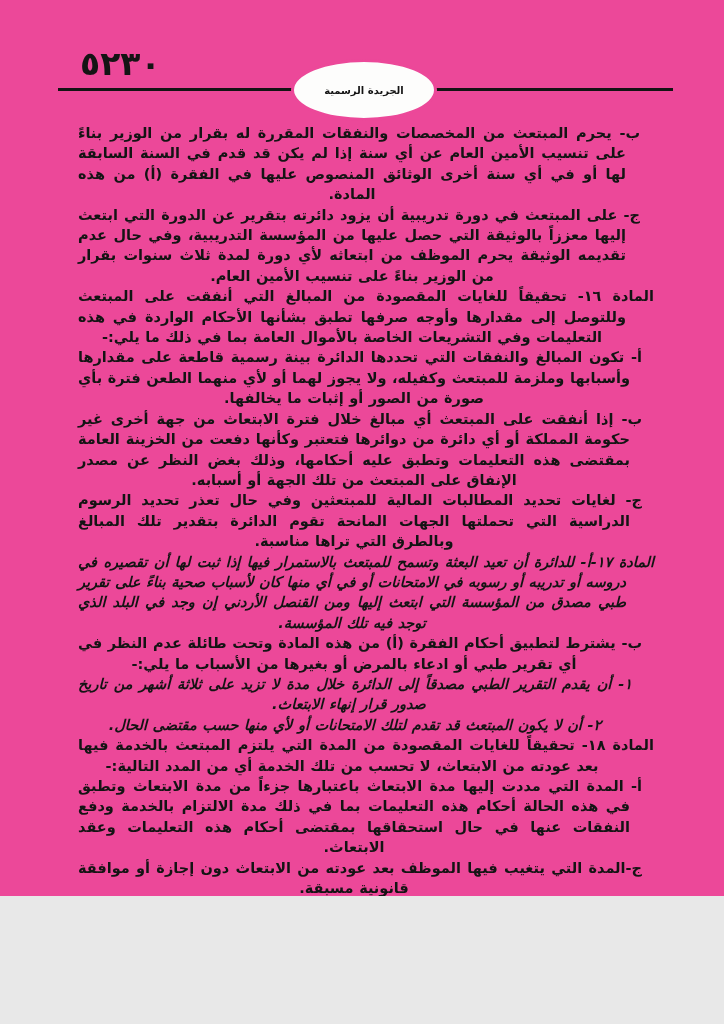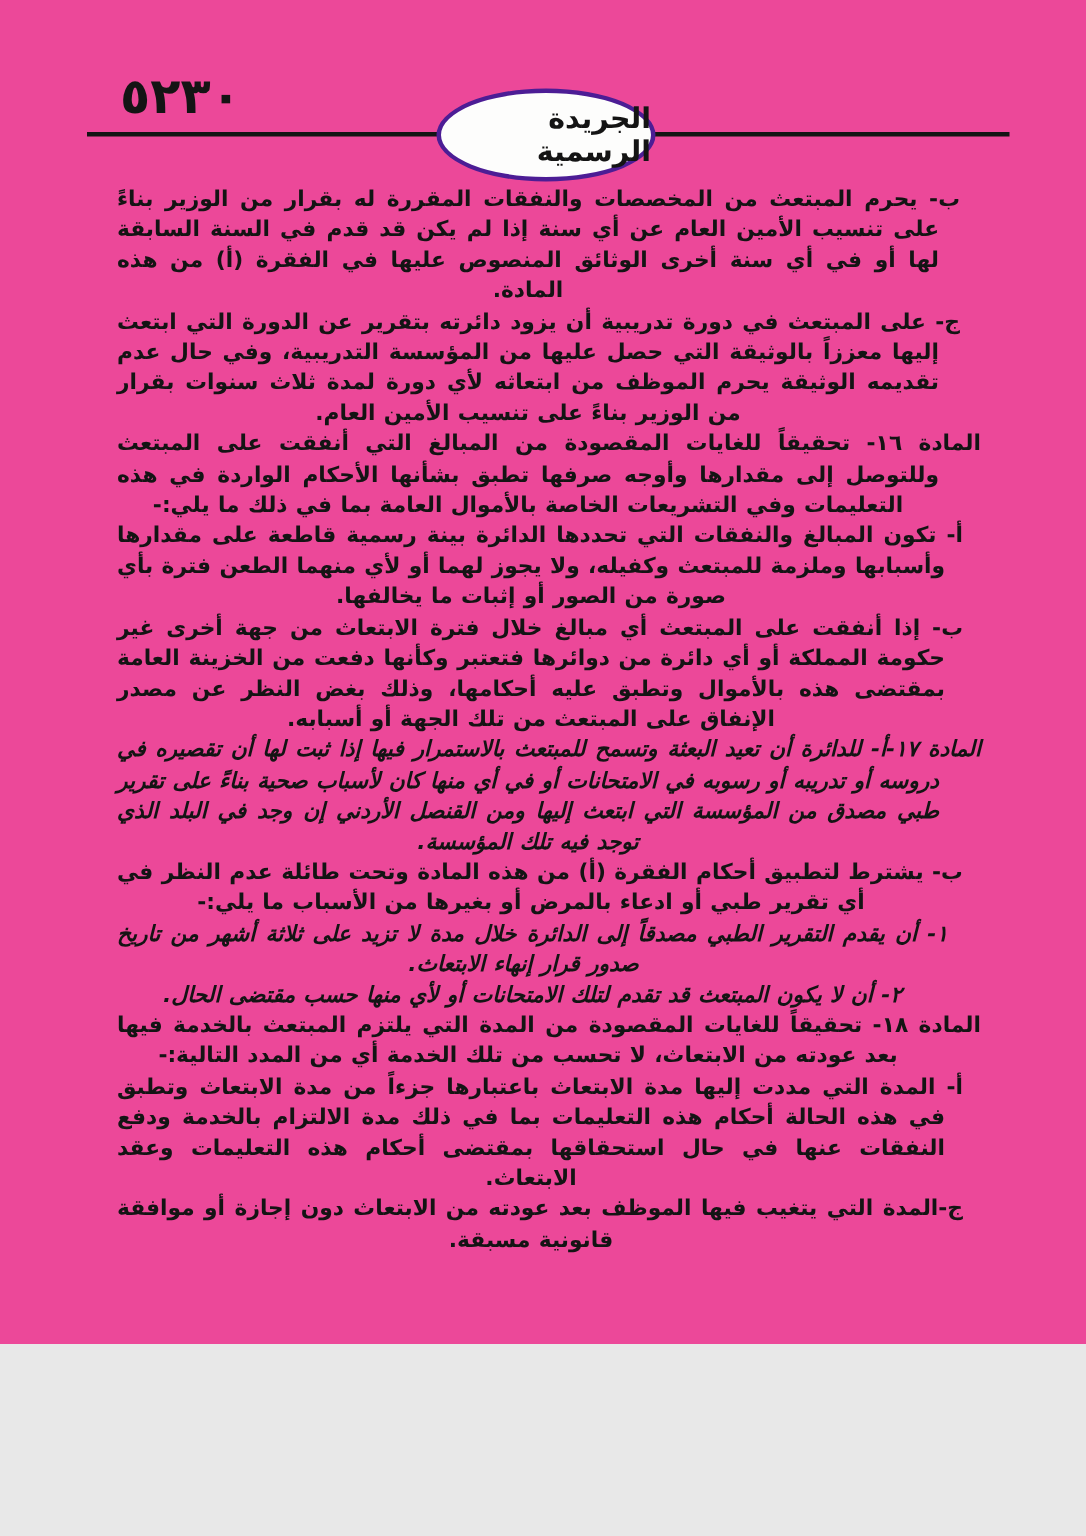--- a/index.html
+++ b/index.html
@@ -22,24 +22,24 @@
     background: #141414;
   }
   .page-number {
     position: absolute; top: 44px; left: 80px;
     font-size: 33px; letter-spacing: 3px; direction: ltr;
   }
   .gazette-badge {
     position: absolute; top: 59px; left: 291px;
     width: 140px; height: 56px;
     background: #fdfdfc;
-    border: 3px solid #4c1d95;
+    border: 3px solid #ec4899;
     border-radius: 50%;
     display: flex; align-items: center; justify-content: center;
-    font-size: 19px;
+    font-size: 10px;
   }
   
   .doc-body {
     position: absolute; top: 123px; right: 70px; left: 78px;
   }
   .doc-body p {
     margin: 0;
     font-size: 14.5px;
     line-height: 20.4px;
     text-align: justify;
@@ -65,21 +65,22 @@
     <div class="gazette-badge">
       <span>الجريدة الرسمية</span>
     </div>
   </div>
 
   <div class="doc-body">
     <p class="lettered">ب- يحرم المبتعث من المخصصات والنفقات المقررة له بقرار من الوزير بناءً على تنسيب الأمين العام عن أي سنة إذا لم يكن قد قدم في السنة السابقة لها أو في أي سنة أخرى الوثائق المنصوص عليها في الفقرة (أ) من هذه المادة.</p>
     <p class="lettered">ج- على المبتعث في دورة تدريبية أن يزود دائرته بتقرير عن الدورة التي ابتعث إليها معززاً بالوثيقة التي حصل عليها من المؤسسة التدريبية، وفي حال عدم تقديمه الوثيقة يحرم الموظف من ابتعاثه لأي دورة لمدة ثلاث سنوات بقرار من الوزير بناءً على تنسيب الأمين العام.</p>
     <p class="article gap-lg">المادة ١٦- تحقيقاً للغايات المقصودة من المبالغ التي أنفقت على المبتعث وللتوصل إلى مقدارها وأوجه صرفها تطبق بشأنها الأحكام الواردة في هذه التعليمات وفي التشريعات الخاصة بالأموال العامة بما في ذلك ما يلي:-</p>
     <p class="sub">أ- تكون المبالغ والنفقات التي تحددها الدائرة بينة رسمية قاطعة على مقدارها وأسبابها وملزمة للمبتعث وكفيله، ولا يجوز لهما أو لأي منهما الطعن فترة بأي صورة من الصور أو إثبات ما يخالفها.</p>
-    <p class="sub">ب- إذا أنفقت على المبتعث أي مبالغ خلال فترة الابتعاث من جهة أخرى غير حكومة المملكة أو أي دائرة من دوائرها فتعتبر وكأنها دفعت من الخزينة العامة بمقتضى هذه بالأموال وتطبق عليه أحكامها، وذلك بغض النظر عن مصدر الإنفاق على المبتعث من تلك الجهة أو أسبابه.</p>
+    <p class="sub">ب- إذا أنفقت على المبتعث أي مبالغ خلال فترة الابتعاث من جهة أخرى غير حكومة المملكة أو أي دائرة من دوائرها فتعتبر وكأنها دفعت من الخزينة العامة بمقتضى هذه التعليمات وتطبق عليه أحكامها، وذلك بغض النظر عن مصدر الإنفاق على المبتعث من تلك الجهة أو أسبابه.</p>
+    <p class="sub">ج- لغايات تحديد المطالبات المالية للمبتعثين وفي حال تعذر تحديد الرسوم الدراسية التي تحملتها الجهات المانحة تقوم الدائرة بتقدير تلك المبالغ وبالطرق التي تراها مناسبة.</p>
     <p class="article gap-sm">المادة ١٧-أ- للدائرة أن تعيد البعثة وتسمح للمبتعث بالاستمرار فيها إذا ثبت لها أن تقصيره في دروسه أو تدريبه أو رسوبه في الامتحانات أو في أي منها كان لأسباب صحية بناءً على تقرير طبي مصدق من المؤسسة التي ابتعث إليها ومن القنصل الأردني إن وجد في البلد الذي توجد فيه تلك المؤسسة.</p>
     <p class="sub">ب- يشترط لتطبيق أحكام الفقرة (أ) من هذه المادة وتحت طائلة عدم النظر في أي تقرير طبي أو ادعاء بالمرض أو بغيرها من الأسباب ما يلي:-</p>
     <p class="numbered">١- أن يقدم التقرير الطبي مصدقاً إلى الدائرة خلال مدة لا تزيد على ثلاثة أشهر من تاريخ صدور قرار إنهاء الابتعاث.</p>
     <p class="numbered">٢- أن لا يكون المبتعث قد تقدم لتلك الامتحانات أو لأي منها حسب مقتضى الحال.</p>
     <p class="article">المادة ١٨- تحقيقاً للغايات المقصودة من المدة التي يلتزم المبتعث بالخدمة فيها بعد عودته من الابتعاث، لا تحسب من تلك الخدمة أي من المدد التالية:-</p>
     <p class="sub">أ- المدة التي مددت إليها مدة الابتعاث باعتبارها جزءاً من مدة الابتعاث وتطبق في هذه الحالة أحكام هذه التعليمات بما في ذلك مدة الالتزام بالخدمة ودفع النفقات عنها في حال استحقاقها بمقتضى أحكام هذه التعليمات وعقد الابتعاث.</p>
     <p class="sub">ج-المدة التي يتغيب فيها الموظف بعد عودته من الابتعاث دون إجازة أو موافقة قانونية مسبقة.</p>
   </div>
 
 </div>

